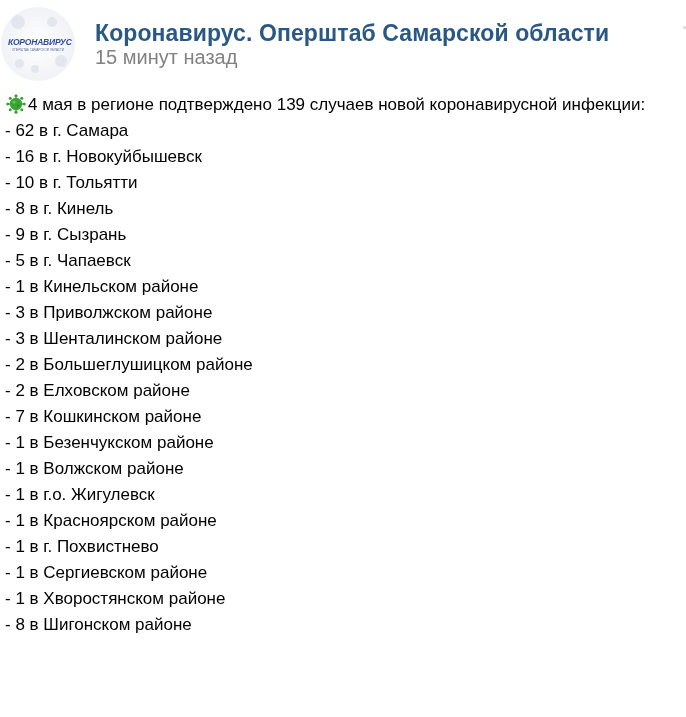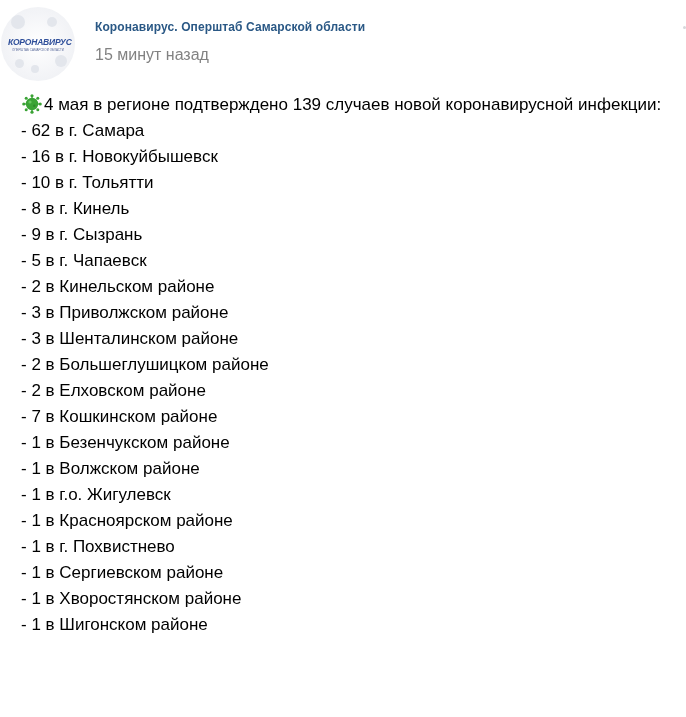--- a/index.html
+++ b/index.html
@@ -59,31 +59,31 @@
       font-family: "Liberation Sans", sans-serif;
       font-size: 3px;
       color: #5a6a9a;
       white-space: nowrap;
       overflow: hidden;
     }
     .author-name {
       position: absolute;
       left: 95px;
       top: 20px;
-      font-size: 12px;
+      font-size: 23px;
       font-weight: bold;
       color: #2a5885;
       white-space: nowrap;
       letter-spacing: 0.1px;
     }
     .post-time {
       position: absolute;
       left: 95px;
       top: 46px;
-      font-size: 16px;
+      font-size: 20px;
       color: #828282;
       white-space: nowrap;
     }
     .menu-dots {
       position: absolute;
       left: 683px;
       top: 26px;
       width: 3px;
       height: 3px;
       border-radius: 50%;
@@ -96,21 +96,20 @@
       width: 686px;
     }
     .line {
       position: relative;
       height: 26px;
       line-height: 26px;
       font-size: 17px;
       color: #000000;
       white-space: nowrap;
       padding-left: 5px;
-      margin-left: 16px;
     }
     .headline {
       padding-left: 5px;
     }
     .virus-icon {
       display: inline-block;
       position: relative;
       width: 22px;
       height: 22px;
       vertical-align: -5px;
@@ -163,27 +162,27 @@
         <circle cx="13.2" cy="12.8" r="1.2" fill="#2b8a2a"></circle>
       </svg>
     </span><span>4 мая в регионе подтверждено 139 случаев новой коронавирусной инфекции:</span>
   </div>
   <div class="line">- 62 в г. Самара</div>
   <div class="line">- 16 в г. Новокуйбышевск</div>
   <div class="line">- 10 в г. Тольятти</div>
   <div class="line">- 8 в г. Кинель</div>
   <div class="line">- 9 в г. Сызрань</div>
   <div class="line">- 5 в г. Чапаевск</div>
-  <div class="line">- 2 в Кинельском районе</div>
+  <div class="line">- 1 в Кинельском районе</div>
   <div class="line">- 3 в Приволжском районе</div>
   <div class="line">- 3 в Шенталинском районе</div>
   <div class="line">- 2 в Большеглушицком районе</div>
   <div class="line">- 2 в Елховском районе</div>
   <div class="line">- 7 в Кошкинском районе</div>
   <div class="line">- 1 в Безенчукском районе</div>
   <div class="line">- 1 в Волжском районе</div>
   <div class="line">- 1 в г.о. Жигулевск</div>
   <div class="line">- 1 в Красноярском районе</div>
   <div class="line">- 1 в г. Похвистнево</div>
   <div class="line">- 1 в Сергиевском районе</div>
   <div class="line">- 1 в Хворостянском районе</div>
-  <div class="line">- 1 в Шигонском районе</div>
+  <div class="line">- 8 в Шигонском районе</div>
 </div>
 
 </body></html>

